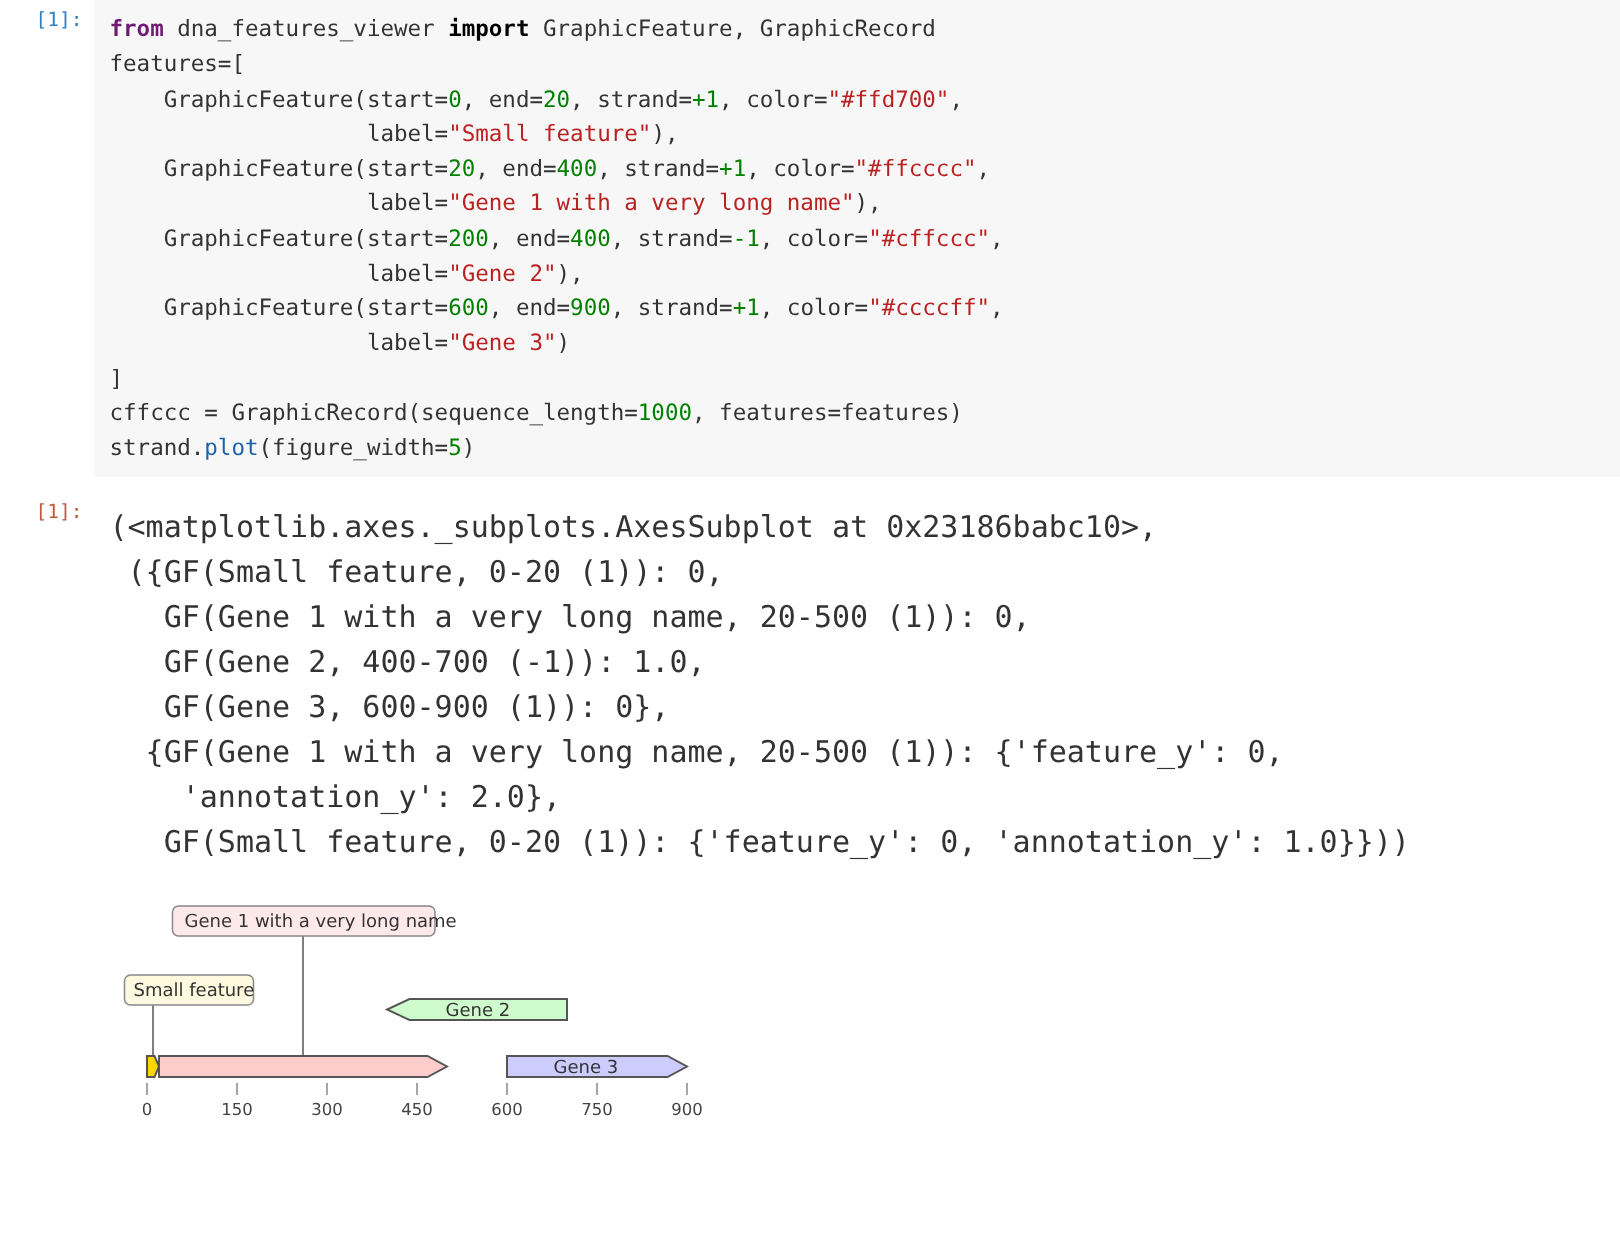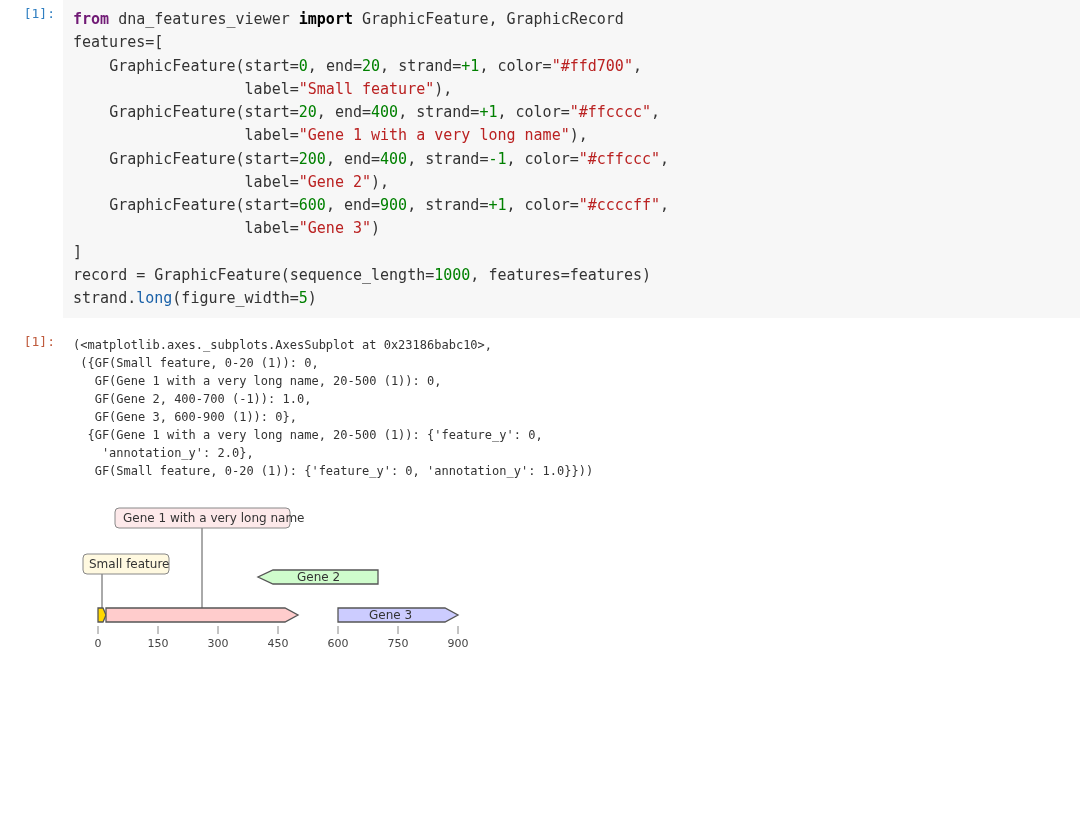--- a/index.html
+++ b/index.html
@@ -31,21 +31,21 @@
     font-family: "Menlo", "DejaVu Sans Mono", "Consolas", monospace;
     font-size: 15px;
     overflow-x: hidden;
   }
   .output-text {
     flex: 1;
     padding: 8px 10px 0 10px;
     line-height: 1.5;
     white-space: pre;
     font-family: "Menlo", "DejaVu Sans Mono", "Consolas", monospace;
-    font-size: 12px;
+    font-size: 20px;
     color: #333;
   }
   .output-plot {
     flex: 1;
     padding: 10px 10px 10px 10px;
   }
   .k-kw   { color: #701a75; font-weight: bold; }
   .k-imp  { color: #000000; font-weight: bold; text-align: center; }
   .k-num  { color: #008000; }
   .k-str  { color: #ba2121; }
@@ -78,22 +78,22 @@
 <span>features=[</span>
     <span>GraphicFeature</span>(<span>start=</span><span class="k-num">0</span>, <span>end=</span><span class="k-num">20</span>, <span>strand=</span><span class="k-num">+1</span>, <span>color=</span><span class="k-str">"#ffd700"</span>,
                    <span>label=</span><span class="k-str">"Small feature"</span>),
     <span>GraphicFeature</span>(<span>start=</span><span class="k-num">20</span>, <span>end=</span><span class="k-num">400</span>, <span>strand=</span><span class="k-num">+1</span>, <span>color=</span><span class="k-str">"#ffcccc"</span>,
                    <span>label=</span><span class="k-str">"Gene 1 with a very long name"</span>),
     <span>GraphicFeature</span>(<span>start=</span><span class="k-num">200</span>, <span>end=</span><span class="k-num">400</span>, <span>strand=</span><span class="k-num">-1</span>, <span>color=</span><span class="k-str">"#cffccc"</span>,
                    <span>label=</span><span class="k-str">"Gene 2"</span>),
     <span>GraphicFeature</span>(<span>start=</span><span class="k-num">600</span>, <span>end=</span><span class="k-num">900</span>, <span>strand=</span><span class="k-num">+1</span>, <span>color=</span><span class="k-str">"#ccccff"</span>,
                    <span>label=</span><span class="k-str">"Gene 3"</span>)
 <span>]</span>
-<span><span>record = GraphicFeature(sequence_length=</span><span class="k-num">1000</span><span>, features=features)</span></span>
-<span><span>strand.</span><span class="k-attr">long</span><span>(figure_width=</span><span class="k-num">5</span><span>)</span></span></div>
+<span><span>cffccc = GraphicRecord(sequence_length=</span><span class="k-num">1000</span><span>, features=features)</span></span>
+<span><span>strand.</span><span class="k-attr">plot</span><span>(figure_width=</span><span class="k-num">5</span><span>)</span></span></div>
 </div>
 
 <div style="height:10px"></div>
 
 <div class="cell">
   <div class="prompt out">[1]:</div>
   <div class="output-text">(&lt;matplotlib.axes._subplots.AxesSubplot at 0x23186babc10&gt;,
  ({GF(Small feature, 0-20 (1)): 0,
    GF(Gene 1 with a very long name, 20-500 (1)): 0,
    GF(Gene 2, 400-700 (-1)): 1.0,

